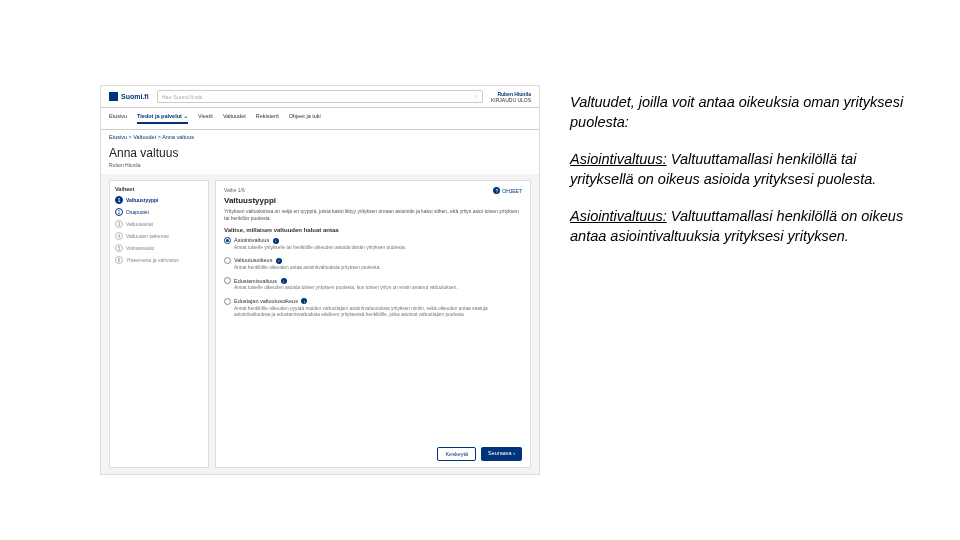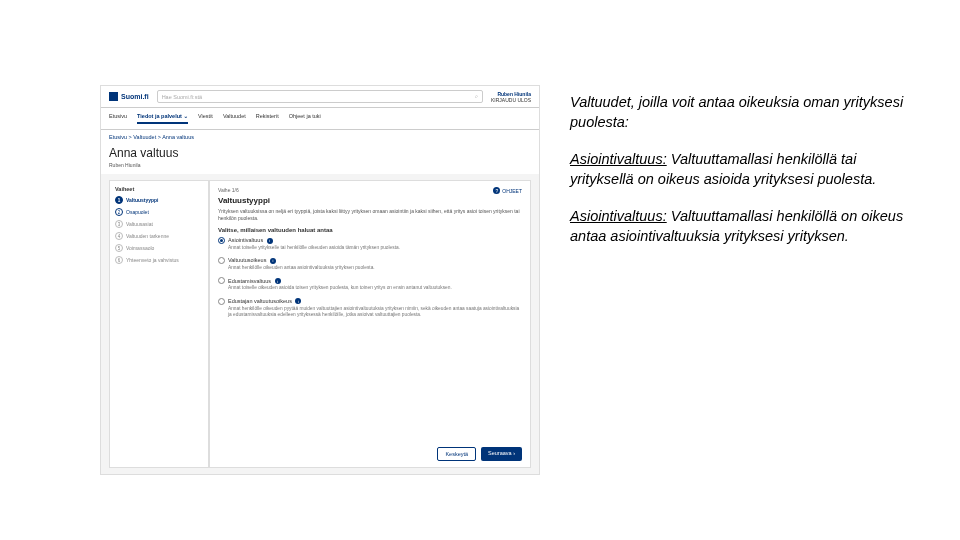--- a/index.html
+++ b/index.html
@@ -54,21 +54,21 @@
     background: #fff;
     color: #333;
   }
   .navbar .nav-item { }
   .navbar .active { font-weight: bold; color: #003479; border-bottom: 2px solid #003479; padding-bottom: 3px; }
   .breadcrumb { padding: 4px 8px; color: #003479; background: #fff; }
   .breadcrumb span { }
   .pagehdr { padding: 2px 8px 6px; background: #fff; }
   .pagehdr h1 { font-size: 12px; font-weight: normal; color: #222; }
   .pagehdr .sub { font-size: 5px; color: #555; margin-top: 2px; }
-  .content { flex: 1; display: flex; gap: 0; padding: 6px 8px; background: #f4f4f4; }
+  .content { flex: 1; display: flex; gap: 6px; padding: 6px 8px; background: #f4f4f4; }
   .stepper {
     width: 100px;
     background: #fff;
     border: 1px solid #ddd;
     padding: 5px;
   }
   .stepper-title { font-weight: bold; margin-bottom: 4px; }
   .step { display: flex; align-items: center; gap: 3px; margin-bottom: 4px; color: #888; font-size: 5px; }
   .step .num {
     width: 8px; height: 8px; border-radius: 50%;

